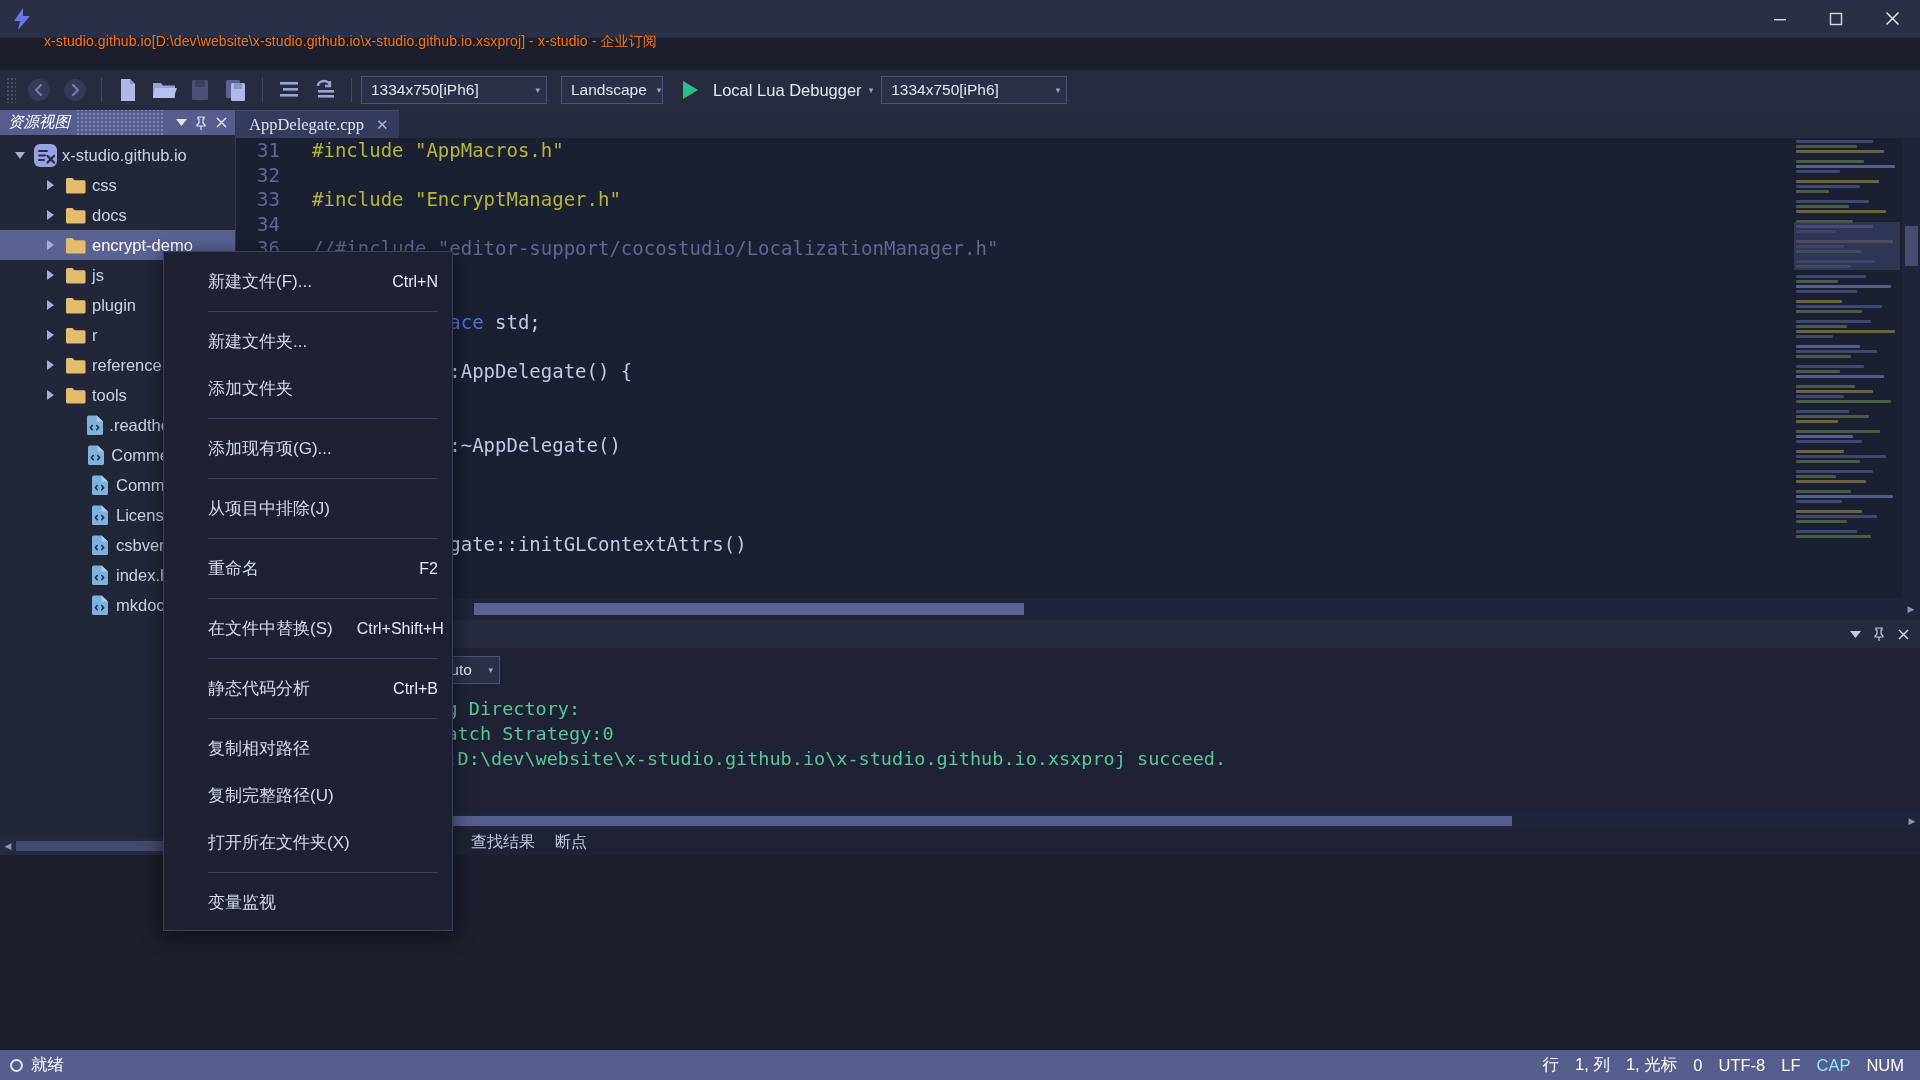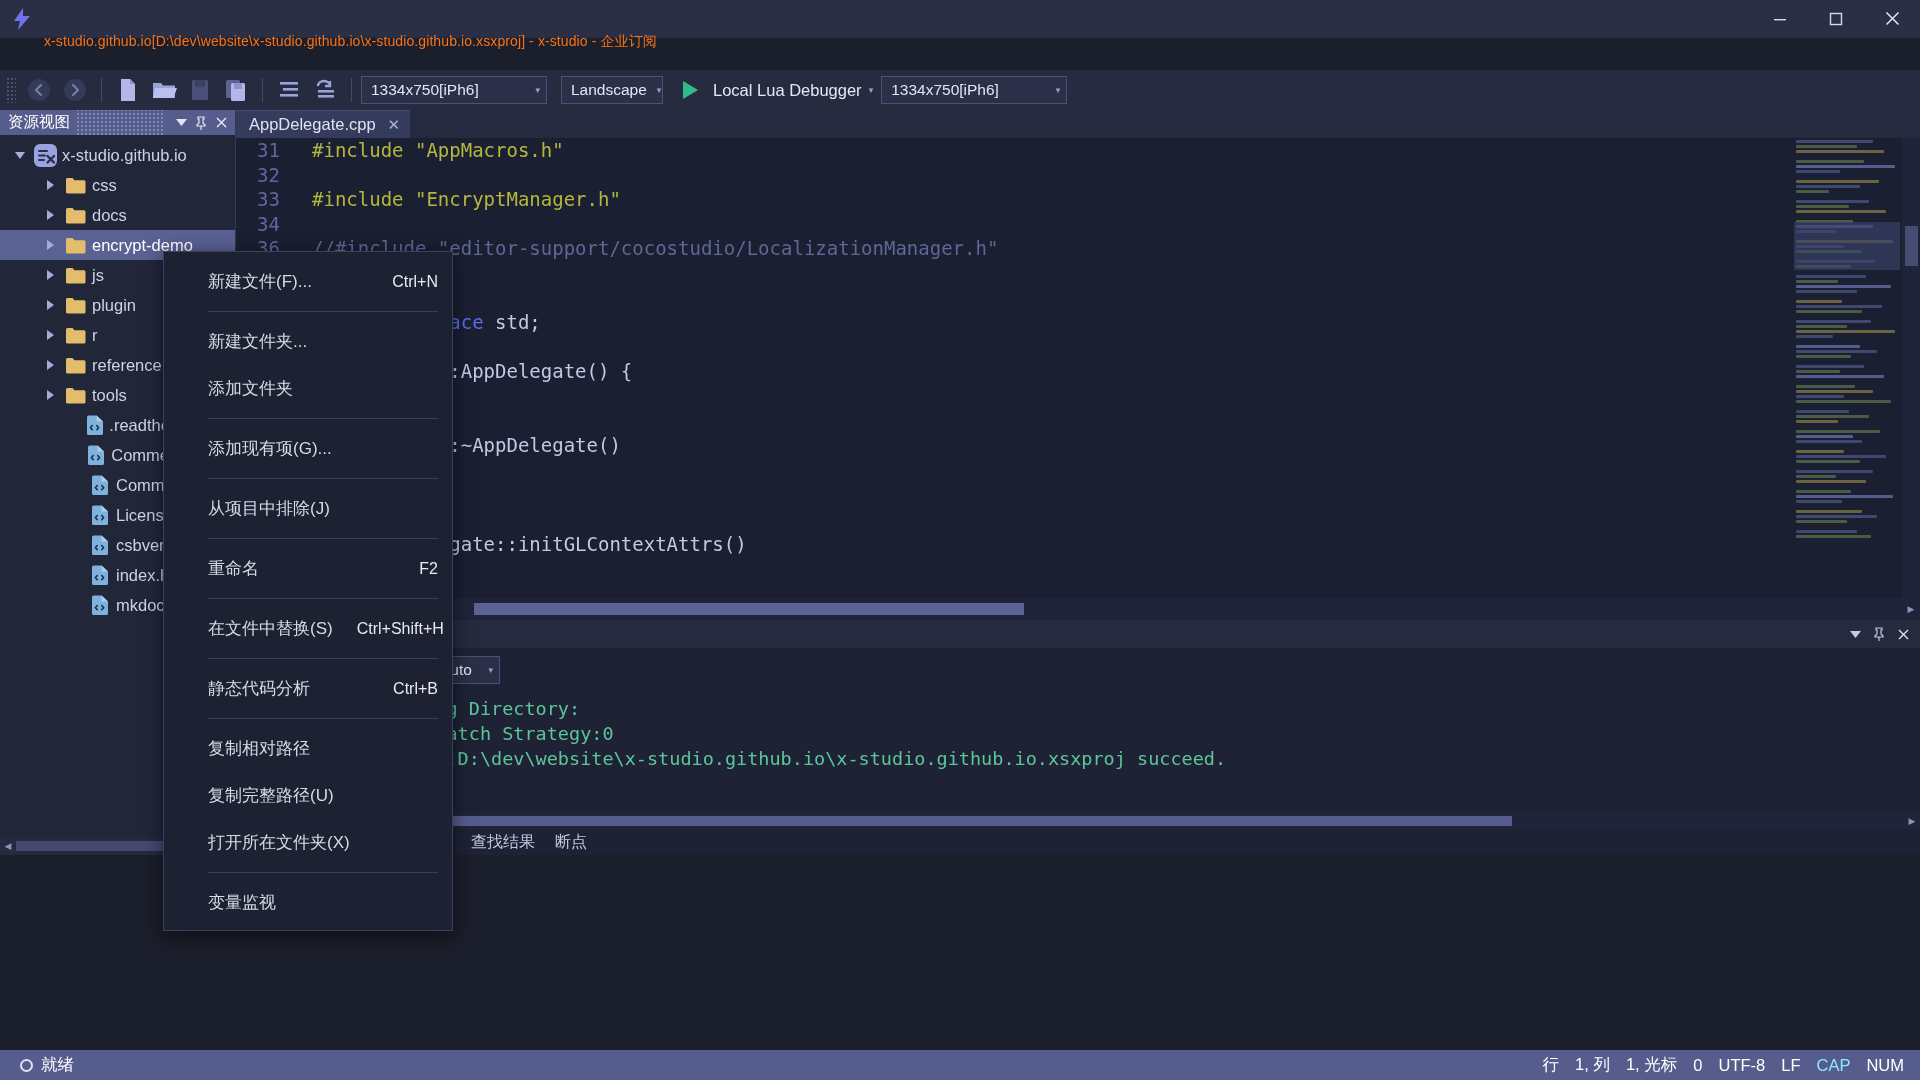--- a/index.html
+++ b/index.html
@@ -60,21 +60,21 @@
   .dd-plain{ display:flex; align-items:center; gap:7px; padding:0 6px; height:28px; }
   .dd-plain .arrow{ color:#9ba2c8; font-size:9px; }
 
   
   .leftpanel{ position:absolute; left:0; top:110px; width:236px; height:745px;
      background:#222639; border-right:1px solid #323752; }
   .panel-head{
     height:25px; background:#565d8c; display:flex; align-items:center; padding:0 4px 0 8px;
     color:#fff; font-size:15.5px;
   }
-  .panel-head .ph-title{ white-space:nowrap; }
+  .panel-head .ph-title{ white-space:nowrap;font-style:italic; }
   .panel-head .dots{ flex:1; height:25px; margin:0 6px;
      background-image:radial-gradient(#7f86b5 1px, transparent 1px);
      background-size:4px 4px; background-position:0 6px; }
   .ph-ico{ width:20px; height:22px; display:flex; align-items:center; justify-content:center; color:#e9ebf6; }
   .tree{ padding-top:5px; font-size:16.5px; }
   .trow{ display:flex; align-items:center; height:30px; padding-left:8px; white-space:nowrap; position:relative; }
   .trow.sel{ background:#5a6193; }
   .tw{ width:24px; display:flex; align-items:center; justify-content:center; }
   .caret{ width:0;height:0; border-left:7px solid #a7adda; border-top:5px solid transparent; border-bottom:5px solid transparent; }
   .caret.down{ border:none; width:0;height:0; border-top:7px solid #a7adda; border-left:5px solid transparent; border-right:5px solid transparent; }
@@ -86,21 +86,21 @@
   .tree .lvl2b{ padding-left:62px; }
 
   .lp-scrollbar-h{ position:absolute; left:0; bottom:0; width:236px; height:18px; background:#262a3e;
      display:flex; align-items:center; }
   .lp-scrollbar-h .sarrow{ width:16px; text-align:center; color:#8d93bb; font-size:9px; }
   .lp-scrollbar-h .strack{ flex:1; height:10px; position:relative; }
   .lp-scrollbar-h .sthumb{ position:absolute; left:0; top:0; height:10px; width:184px; background:#444a6e; }
 
   
   .editor-wrap{ position:absolute; left:236px; top:110px; right:0; height:510px; background:#1b1f32; }
-  .tabbar{ height:28px; background:#262a3e; display:flex; align-items:flex-end; }
+  .tabbar{ height:28px; background:#262a3e; display:flex; align-items:flex-end;font-family:Liberation Serif, serif; }
   .etab{ height:28px; background:#353b5c; display:flex; align-items:center; padding:0 10px 0 13px;
      color:#dfe2f2; font-size:16.5px; gap:12px; border-top:1px solid #454b70; }
   .etab .x{ color:#aeb4d6; font-size:15px; }
   .code{ position:absolute; left:0; top:28px; right:0; bottom:22px; background:#1b1f32; overflow:hidden;
      font-family:"DejaVu Sans Mono", monospace; font-size:19px; line-height:24.6px; }
   .gutter-line{ display:flex; height:24.6px; align-items:center; white-space:pre; }
   .ln{ width:62px; text-align:right; padding-right:18px; color:#5f679d; }
   .ctext{ padding-left:14px; }
   .k-inc{ color:#b5b73d; }
   .k-cmt{ color:#5f6794; }
@@ -128,21 +128,21 @@
   .b-hscroll{ position:absolute; left:0; right:0; bottom:26px; height:16px; background:#20243a; display:flex; align-items:center; }
   .b-hscroll .harrow{ width:16px; text-align:center; color:#8d93bb; font-size:9px; }
   .b-hscroll .htrack{ flex:1; position:relative; height:10px; }
   .b-hscroll .hthumb{ position:absolute; left:200px; top:0; height:10px; width:1060px; background:#565d8c; }
   .b-tabs{ position:absolute; left:0; bottom:0; height:26px; display:flex; align-items:center; gap:2px; padding-left:6px; }
   .b-tab{ font-size:16px; color:#c2c7e0; padding:3px 9px; white-space:nowrap; }
   .b-tab.active{ background:#565d8c; color:#fff; }
 
   
   .statusbar{ position:absolute; left:0; bottom:0; width:1920px; height:30px;
-     background:#565d8c; display:flex; align-items:center; color:#fff; font-size:16.5px;padding-left:10px; }
+     background:#565d8c; display:flex; align-items:center; color:#fff; font-size:16.5px; }
   .sb-left{ display:flex; align-items:center; gap:8px; padding-left:10px; }
   .sb-dot{ width:13px; height:13px; border:2px solid #dfe2f4; border-radius:50%; }
   .sb-right{ margin-left:auto; display:flex; align-items:center; gap:16px; padding-right:16px; white-space:nowrap; }
   .sb-right .cap{ color:#8fe8ff; }
 
   
   .ctxmenu{
     position:absolute; left:163px; top:251px; width:290px;
     background:#1d2132; border:1px solid #3a4060; box-shadow:0 4px 18px rgba(0,0,0,.55);
     padding:6px 0 4px 0; z-index:60;

